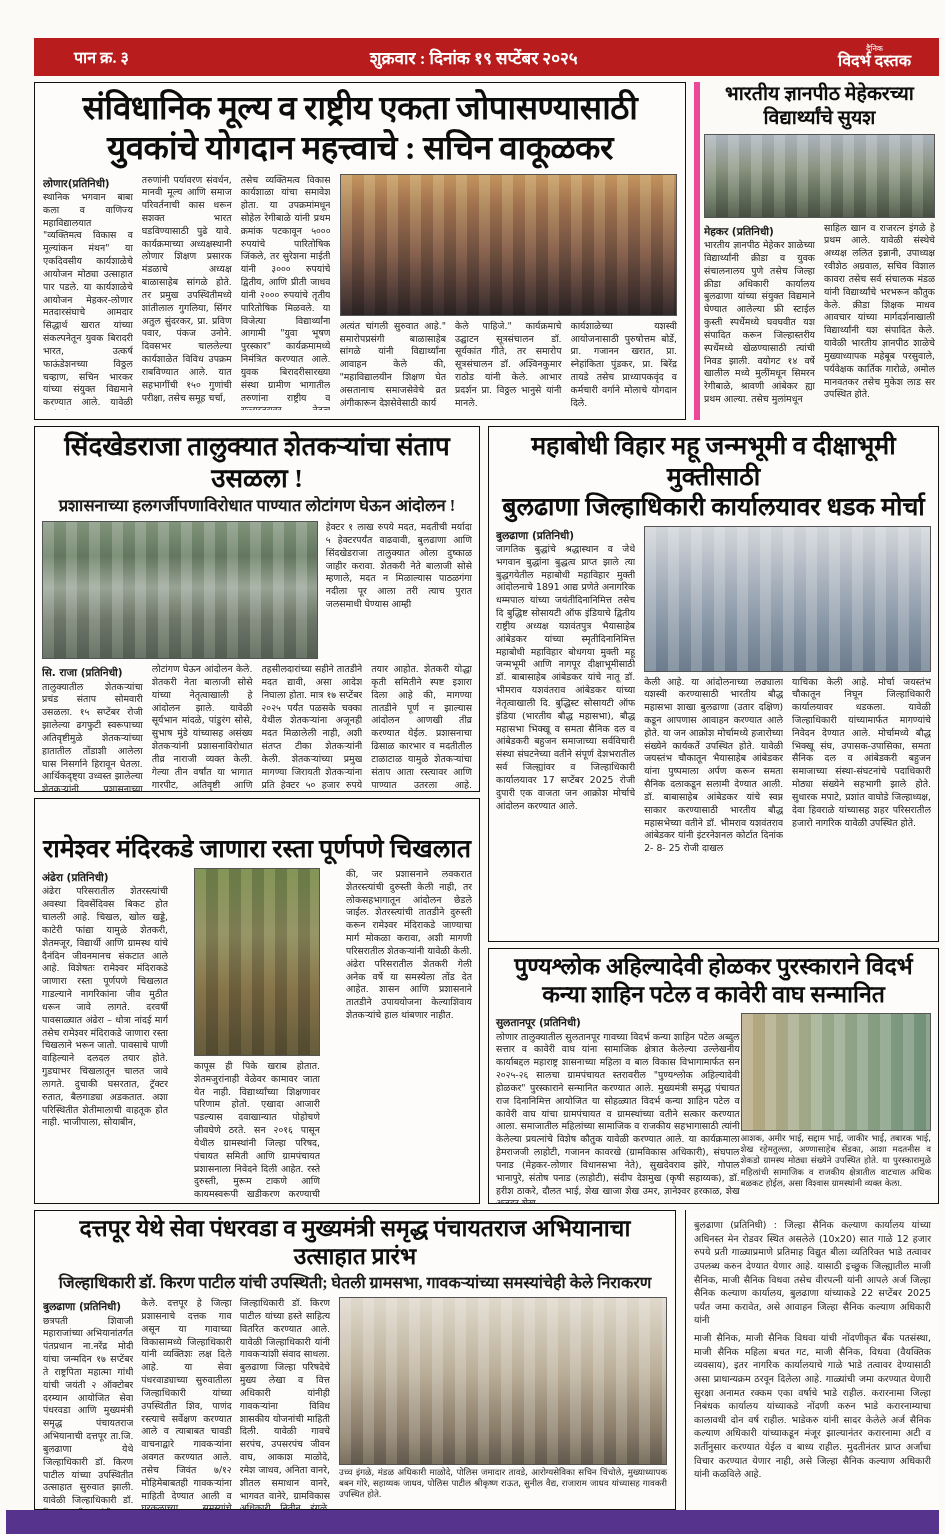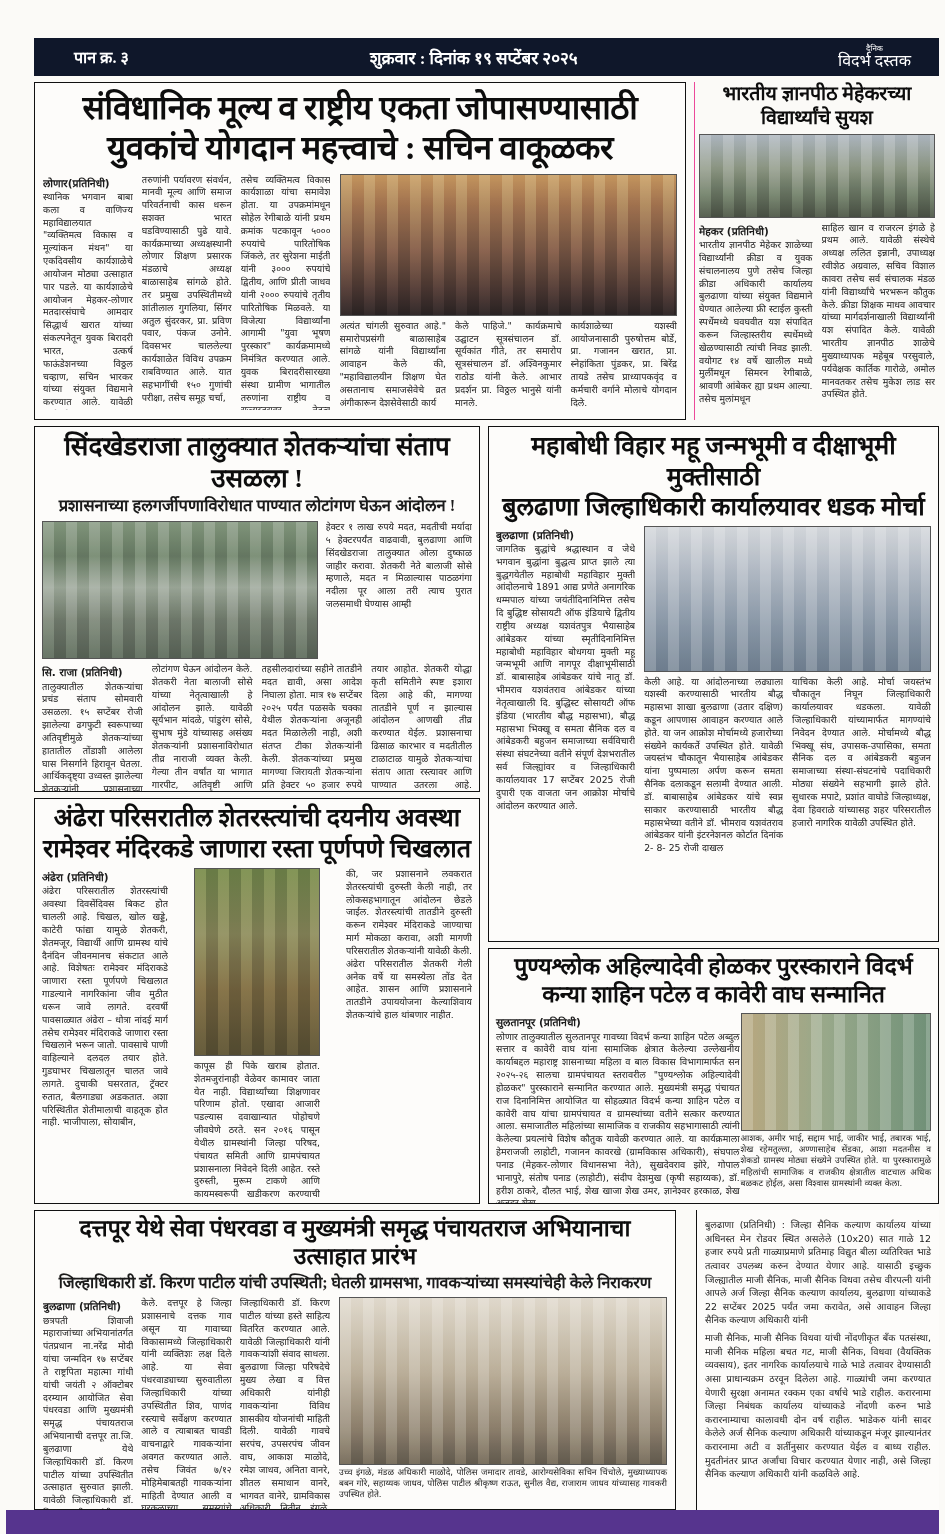--- a/index.html
+++ b/index.html
@@ -1,27 +1,27 @@
 <!DOCTYPE html>
 <html lang="mr"><head>
 <meta charset="utf-8">
 <style>
   html,body{margin:0;padding:0;background:#e9e6e0;}
   .page{position:relative;width:945px;height:1534px;margin:0 auto;background:#fbfaf7;
         font-family:"DejaVu Sans",sans-serif;color:#1b1b1b;overflow:hidden;}
   .inner{padding:38px 6px 0 34px;}
   
   .topbar{display:flex;align-items:center;justify-content:space-between;
-          background:#0f172a;color:#fff;height:38px;padding:0 28px 0 40px;
+          background:#b91c1c;color:#fff;height:38px;padding:0 28px 0 40px;
           font-family:"Liberation Serif",serif;}
   .topbar .pageno{font-size:16px;font-weight:bold;}
   .topbar .date{font-size:17px;font-weight:bold;}
   .masthead{text-align:center;line-height:1;margin-left:19px;}
   .masthead .small{display:block;font-size:8px;}
-  .masthead .big{display:block;font-size:16px;font-weight:normal;}
+  .masthead .big{display:block;font-size:16px;font-weight:bold;}
   
   article{background:#fdfcfa;box-sizing:border-box;overflow:hidden;}
   .boxed{border:1.6px solid #111;}
   h1,h2,h3{font-family:"Liberation Serif",serif;margin:0;color:#0d0d0d;
            text-align:center;font-weight:bold;line-height:1.22;}
   .subhead{font-family:"Liberation Serif",serif;font-weight:bold;text-align:center;line-height:1.25;}
   .byline{font-weight:bold;font-size:10.5px;margin:2px 0 1px 0;}
   .cols{display:flex;gap:9px;}
   .col{flex:1;font-size:9.3px;line-height:1.38;text-align:justify;overflow:hidden;}
   .ph{position:relative;width:100%;border:1px solid #555;box-sizing:border-box;}
@@ -38,21 +38,21 @@
   .caption{font-size:8.6px;line-height:1.3;text-align:justify;margin-top:2px;}
   
   .row1{display:flex;gap:8px;margin-top:6px;height:338px;}
   .lead{width:652px;padding:5px 8px;}
   .lead h1{font-size:33px;letter-spacing:-.5px;}
   .lead-body{display:flex;gap:9px;margin-top:5px;height:236px;}
   .lead-left{width:46%;}
   .lead-right{width:54%;display:flex;flex-direction:column;}
   .lead-right .ph{height:148px;margin-bottom:4px;}
   .lead-right .cols{flex:1;}
-  .topright{flex:1;padding:0 4px;border-left:1px solid #ec4899;}
+  .topright{flex:1;padding:0 4px;border-left:6px solid #ec4899;}
   .topright h2{font-size:19.5px;}
   .topright .ph{height:84px;margin:4px 0;}
   
   .mid{display:flex;gap:8px;margin-top:6px;}
   .mid-left{width:446px;display:flex;flex-direction:column;gap:6px;}
   .mid-right{flex:1;display:flex;flex-direction:column;gap:6px;}
   .sind{height:366px;padding:4px 7px;}
   .sind h2{font-size:26px;}
   .sind .subhead{font-size:16.5px;margin-top:2px;}
   .sind-top{display:flex;gap:8px;height:138px;margin-top:4px;}
@@ -71,21 +71,21 @@
   .andh-body{display:flex;gap:26px;margin-top:4px;height:330px;}
   .andh-mid{flex:1;display:flex;flex-direction:column;}
   .andh-mid .ph{height:188px;margin-bottom:4px;}
   .puny{height:256px;padding:4px 7px;}
   .puny h2{font-size:23px;}
   .puny-body{display:flex;gap:1px;margin-top:4px;height:196px;}
   .puny-text{width:56%;font-size:9.3px;line-height:1.38;text-align:justify;}
   .puny-right{flex:1;}
   .puny-right .ph{height:118px;}
   
-  .bottom{display:flex;gap:20px;margin-top:6px;height:300px;}
+  .bottom{display:flex;gap:9px;margin-top:6px;height:300px;}
   .datt{width:642px;padding:4px 8px;}
   .datt h2{font-size:23px;}
   .datt .subhead{font-size:16px;margin-top:2px;}
   .datt-body{display:flex;gap:9px;margin-top:4px;height:224px;}
   .datt-cols{width:46%;display:flex;gap:8px;}
   .datt-right{flex:1;display:flex;flex-direction:column;}
   .datt-right .ph{height:168px;}
   .sainik{flex:1;padding:4px 8px;border-left:1.6px solid #111;}
   .sainik h3{font-size:16.5px;}
   .sainik p{font-size:9.4px;line-height:1.45;text-align:justify;margin:4px 0 0 0;}
@@ -167,21 +167,21 @@
               <span>तालुक्यातील शेतकऱ्यांचा प्रचंड संताप सोमवारी उसळला. १५ सप्टेंबर रोजी झालेल्या ढगफुटी स्वरूपाच्या अतिवृष्टीमुळे शेतकऱ्यांच्या हातातील तोंडाशी आलेला घास निसर्गाने हिरावून घेतला. आर्थिकदृष्ट्या उध्वस्त झालेल्या शेतकऱ्यांनी प्रशासनाच्या सततच्या हलगर्जीपणाविरोधात संतप्त आवाज उठवत आज अक्षरशः गुडघाभर पाण्यात उतरून</span>
             </div>
             <div class="col">लोटांगण घेऊन आंदोलन केले. शेतकरी नेता बालाजी सोसे यांच्या नेतृत्वाखाली हे आंदोलन झाले. यावेळी सूर्यभान मांदळे, पांडुरंग सोसे, सुभाष मुंडे यांच्यासह असंख्य शेतकऱ्यांनी प्रशासनाविरोधात तीव्र नाराजी व्यक्त केली. गेल्या तीन वर्षांत या भागात गारपीट, अतिवृष्टी आणि ढगफुटीच्या आपत्ती घडल्या आहेत. २६ फेब्रुवारी २०२४ रोजी झालेल्या अतिवृष्टीनंतर</div>
             <div class="col">तहसीलदारांच्या सहीने तातडीने मदत द्यावी, असा आदेश निघाला होता. मात्र १७ सप्टेंबर २०२५ पर्यंत पळसके चक्का येथील शेतकऱ्यांना अजूनही मदत मिळालेली नाही, अशी संतप्त टीका शेतकऱ्यांनी केली. शेतकऱ्यांच्या प्रमुख मागण्या जिरायती शेतकऱ्यांना प्रति हेक्टर ५० हजार रुपये मदत, बागायती शेतकऱ्यांना प्रति हेक्टर ७० हजार रुपये मदत, बहुवार्षिक पिकांना प्रति</div>
             <div class="col">तयार आहोत. शेतकरी योद्धा कृती समितीने स्पष्ट इशारा दिला आहे की, मागण्या तातडीने पूर्ण न झाल्यास आंदोलन आणखी तीव्र करण्यात येईल. प्रशासनाचा ढिसाळ कारभार व मदतीतील टाळाटाळ यामुळे शेतकऱ्यांचा संताप आता रस्त्यावर आणि पाण्यात उतरला आहे. सरकारने तातडीने निर्णय घेतला नाही तर बुलढाणा जिल्हा पेटणार यात शंका नाही.</div>
           </div>
         </article>
 
         <article class="andh boxed">
           <h2>
-            <span>अंढेरा परिसरातील शेतरस्त्यांची दयनीय अवस्था</span><br>
+            <br>
             <span>रामेश्वर मंदिरकडे जाणारा रस्ता पूर्णपणे चिखलात</span>
           </h2>
           <div class="andh-body">
             <div class="col">
               <div class="byline">अंढेरा (प्रतिनिधी)</div>
               <span>अंढेरा परिसरातील शेतरस्त्यांची अवस्था दिवसेंदिवस बिकट होत चालली आहे. चिखल, खोल खड्डे, काटेरी फांद्या यामुळे शेतकरी, शेतमजूर, विद्यार्थी आणि ग्रामस्थ यांचे दैनंदिन जीवनमानच संकटात आले आहे. विशेषतः रामेश्वर मंदिराकडे जाणारा रस्ता पूर्णपणे चिखलात गाडल्याने नागरिकांना जीव मुठीत धरून जावे लागते. दरवर्षी पावसाळ्यात अंढेरा – धोत्रा नांदई मार्ग तसेच रामेश्वर मंदिराकडे जाणारा रस्ता चिखलाने भरून जातो. पावसाचे पाणी वाहिल्याने दलदल तयार होते. गुडघाभर चिखलातून चालत जावे लागते. दुचाकी घसरतात, ट्रॅक्टर रुतात, बैलगाड्या अडकतात. अशा परिस्थितीत शेतीमालाची वाहतूक होत नाही. भाजीपाला, सोयाबीन,</span>
             </div>
             <div class="andh-mid">
               <div class="ph ph-road"></div>
               <div class="col">कापूस ही पिके खराब होतात. शेतमजुरांनाही वेळेवर कामावर जाता येत नाही. विद्यार्थ्यांच्या शिक्षणावर परिणाम होतो. एखादा आजारी पडल्यास दवाखान्यात पोहोचणे जीवघेणे ठरते. सन २०१६ पासून येथील ग्रामस्थांनी जिल्हा परिषद, पंचायत समिती आणि ग्रामपंचायत प्रशासनाला निवेदने दिली आहेत. रस्ते दुरुस्ती, मुरूम टाकणे आणि कायमस्वरूपी खडीकरण करण्याची मागणी सातत्याने केली जात आहे. मात्र आजतागायत ठोस उपाययोजना झालेली नाही. प्रशासन दरवेळी आश्वासने देते, पण प्रत्यक्षात काही होत नाही, असे शेतकरी सांगतात. शेतरस्त्यांवर तातडीने मुरूम टाकून खड्डे बुजवावेत व काटेरी झुडपे तोडून रस्ता मोकळा करावा, असा इशाराही ग्रामस्थांनी दिला आहे</div>

